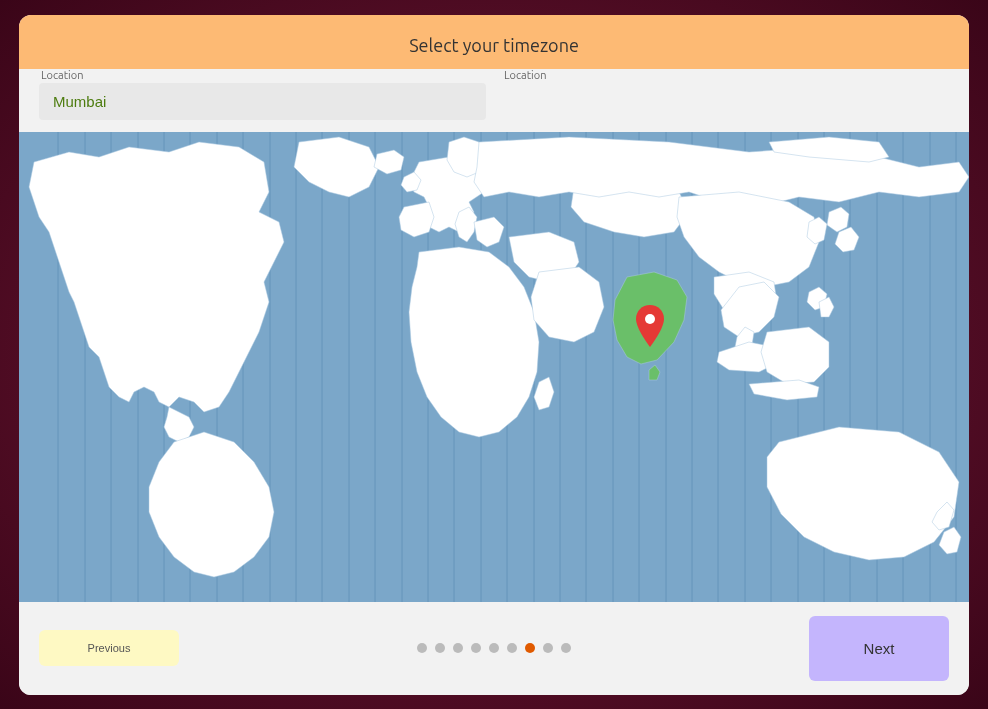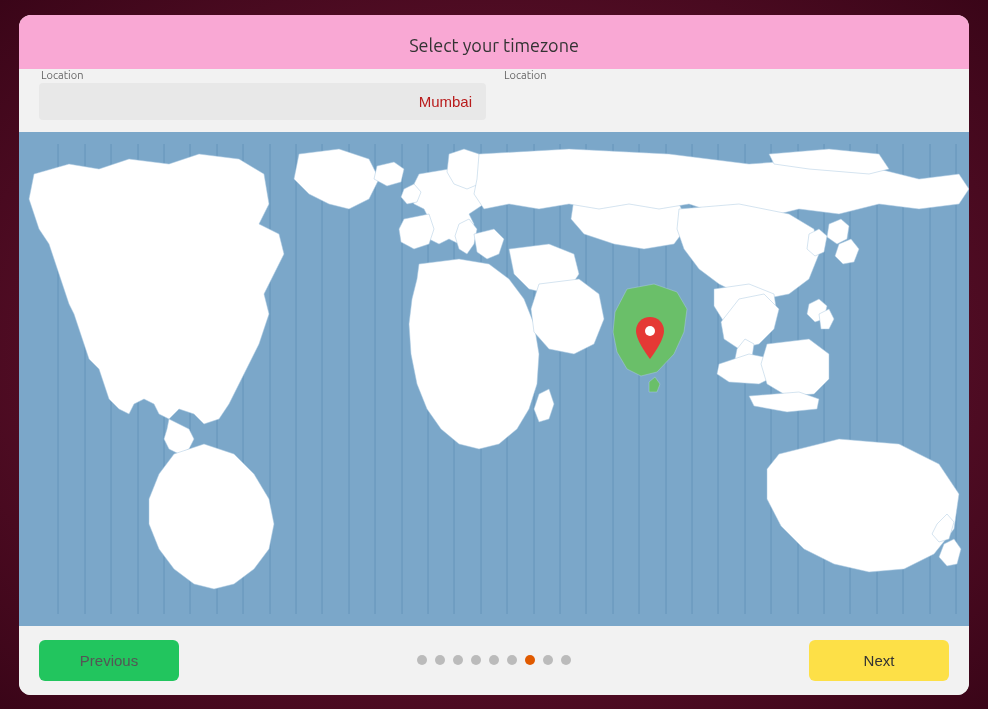--- a/index.html
+++ b/index.html
@@ -19,21 +19,21 @@
       height: 680px;
       background: #f2f2f2;
       border-radius: 12px;
       display: flex;
       flex-direction: column;
       overflow: hidden;
     }
     .dialog-header {
       padding: 20px 0 14px 0;
       text-align: center;
-      background: #f9a8d4;
+      background: #fdba74;
     }
     .dialog-title {
       font-size: 18px;
       color: #333;
       font-weight: 400;
     }
     .fields-row {
       display: flex;
       gap: 16px;
       padding: 0 20px 12px 20px;
@@ -49,58 +49,57 @@
       color: #666;
       margin-bottom: 2px;
       padding-left: 2px;
     }
     .field-input {
       background: #e8e8e8;
       border: none;
       border-radius: 4px;
       padding: 10px 14px;
       font-size: 15px;
-      color: #b91c1c;
+      color: #4d7c0f;
       outline: none;
       width: 100%;
-      text-align: right;
     }
     .map-container {
       flex: 1;
       position: relative;
       overflow: hidden;
       background: #7ba7c9;
     }
     
     .map-svg {
       width: 100%;
       height: 100%;
     }
     .dialog-footer {
       display: flex;
       align-items: center;
       justify-content: space-between;
       padding: 14px 20px;
       background: #f2f2f2;
     }
     .btn-previous {
-      background: #22c55e;
+      background: #fef9c3;
       border: none;
       border-radius: 6px;
       padding: 12px 30px;
-      font-size: 15px;
+      font-size: 11px;
       color: #555;
       cursor: pointer;
       min-width: 140px;
     }
     .btn-next {
-      background: #fde047;
+      background: #c4b5fd;
       border: none;
       border-radius: 6px;
-      padding: 12px 30px;
+      padding: 24px 30px;
       font-size: 15px;
       color: #333;
       cursor: pointer;
       min-width: 140px;
     }
     .dots {
       display: flex;
       gap: 8px;
       align-items: center;
     }

